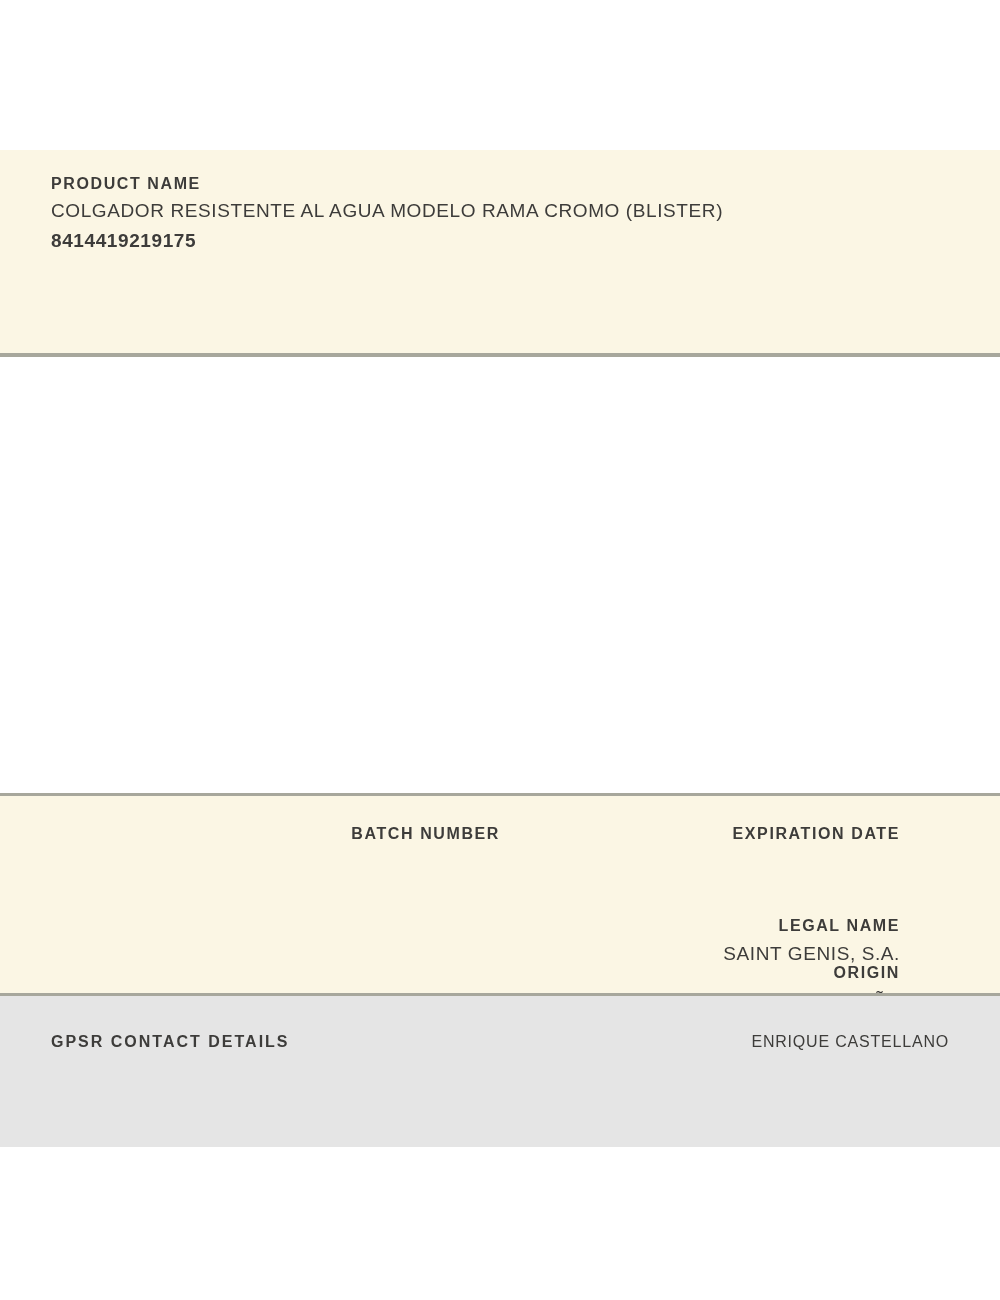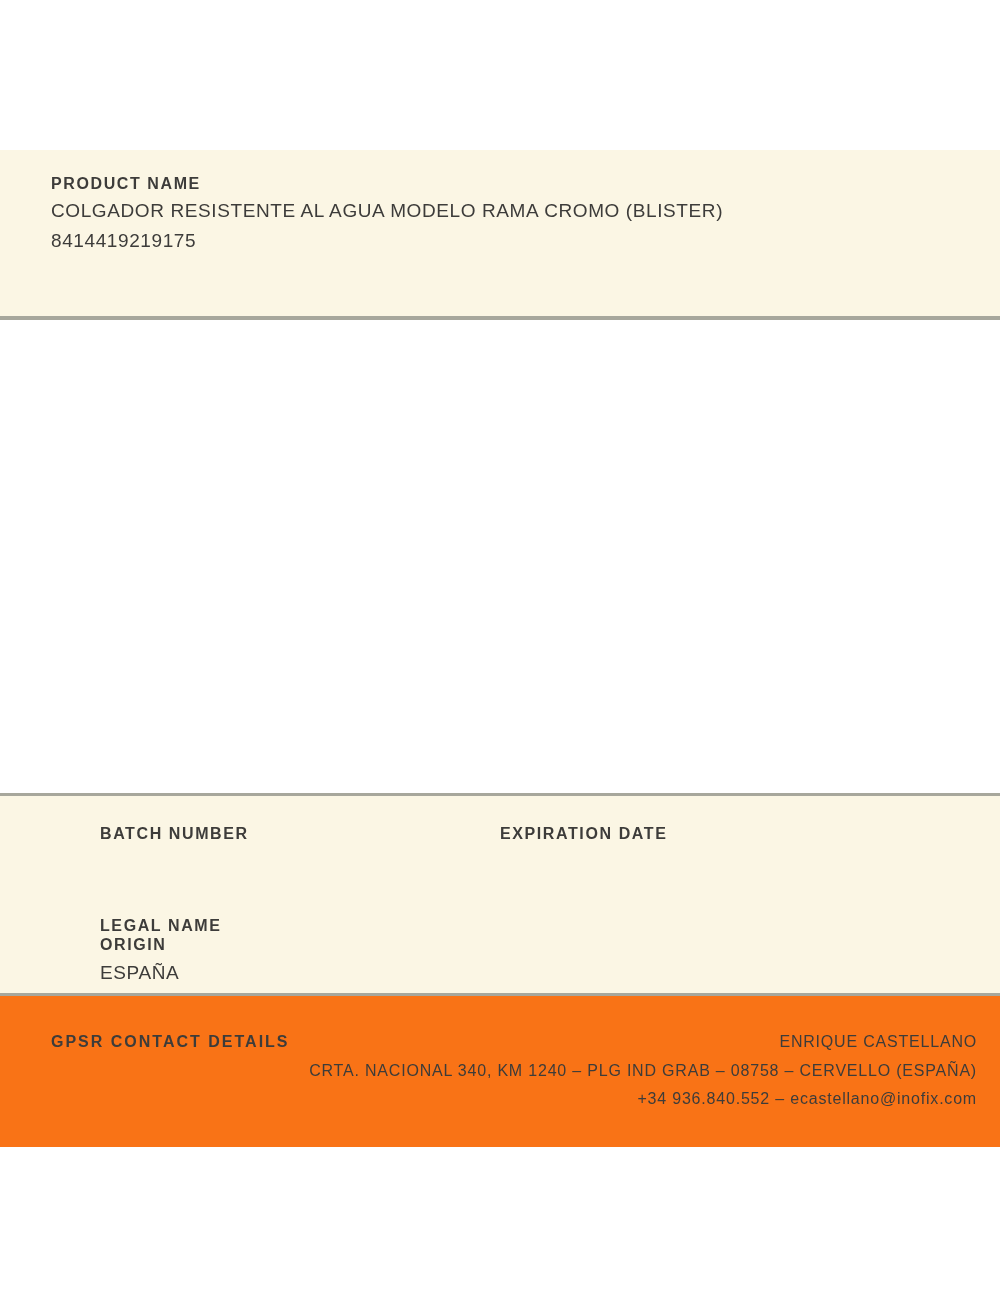--- a/index.html
+++ b/index.html
@@ -11,63 +11,63 @@
     color: #3d3c3a;
     position: relative;
     overflow: hidden;
   }
   .page { position: relative; width: 1000px; height: 1300px; }
 
   
   .band-product {
     position: absolute;
     top: 150px; left: 0; right: 0;
-    height: 170px;
+    height: 207px;
     background: #fbf6e4;
     border-bottom: 4px solid #a7a79c;
     padding: 24px 51px 0 51px;
   }
   .field-label {
     font-weight: bold;
     font-size: 16px;
     letter-spacing: 1.6px;
     line-height: 19px;
   }
   .field-value {
     font-weight: normal;
     font-size: 19px;
     letter-spacing: 0.6px;
     line-height: 19px;
   }
   .band-product .field-value { margin-top: 8px; }
   .band-product .ean-label { margin-top: 44px; }
-  .band-product .ean-value { margin-top: 11px; }
+  .band-product .ean-value { margin-top: 11px; font-weight: bold; }
 
   
   .band-batch {
     position: absolute;
     top: 793px; left: 0; right: 0;
     height: 200px;
     background: #fbf6e4;
     border-top: 3px solid #a7a79c;
     padding: 28px 100px 0 100px;
   }
   .band-batch .cols { display: flex; }
-  .band-batch .col { flex: 1; text-align: left; }
+  .band-batch .col { flex: 1; text-align: right; }
   .band-batch .row2 { margin-top: 73px; flex-direction: column; }
   .band-batch .col .field-value { margin-top: 9px; }
 
   
   .band-gpsr {
     position: absolute;
     top: 993px; left: 0; right: 0;
     height: 154px;
-    background: #f97316;
+    background: #e5e5e5;
     border-top: 3px solid #a7a79c;
-    padding: 36px 23px 0 51px;
+    padding: 36px 51px 0 51px;
   }
   .gpsr-row1 {
     display: flex;
     justify-content: space-between;
     align-items: baseline;
   }
   .gpsr-heading {
     font-weight: bold;
     font-size: 16px;
     letter-spacing: 2px;
@@ -97,32 +97,29 @@
       <div class="col">
         <div class="field-label">BATCH NUMBER</div>
       </div>
       <div class="col">
         <div class="field-label">EXPIRATION DATE</div>
       </div>
     </div>
     <div class="cols row2">
       <div class="col">
         <div class="field-label">LEGAL NAME</div>
+        <div class="field-value">SAINT GENIS, S.A.</div>
       </div>
       <div class="col">
         <div class="field-label">ORIGIN</div>
         <div class="field-value">ESPAÑA</div>
       </div>
     </div>
   </section>
 
   <section class="band-gpsr">
     <div class="gpsr-row1">
       <div class="gpsr-heading">GPSR CONTACT DETAILS</div>
       <div class="gpsr-line">ENRIQUE CASTELLANO</div>
     </div>
-    <div class="gpsr-right">
-      <div class="gpsr-line">CRTA. NACIONAL 340, KM 1240 – PLG IND GRAB – 08758 – CERVELLO (ESPAÑA)</div>
-      <div class="gpsr-line">+34 936.840.552 – ecastellano@inofix.com</div>
-    </div>
   </section>
 
 </div>
 
 </body></html>

